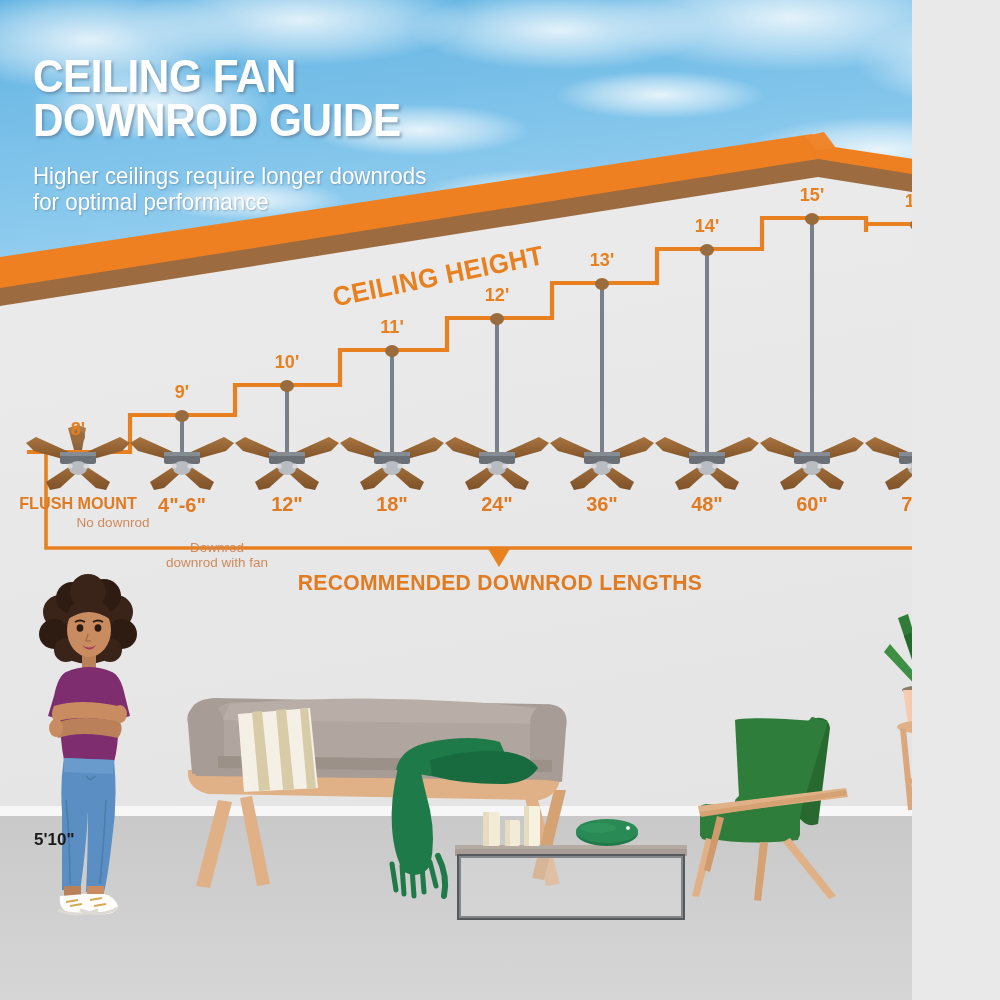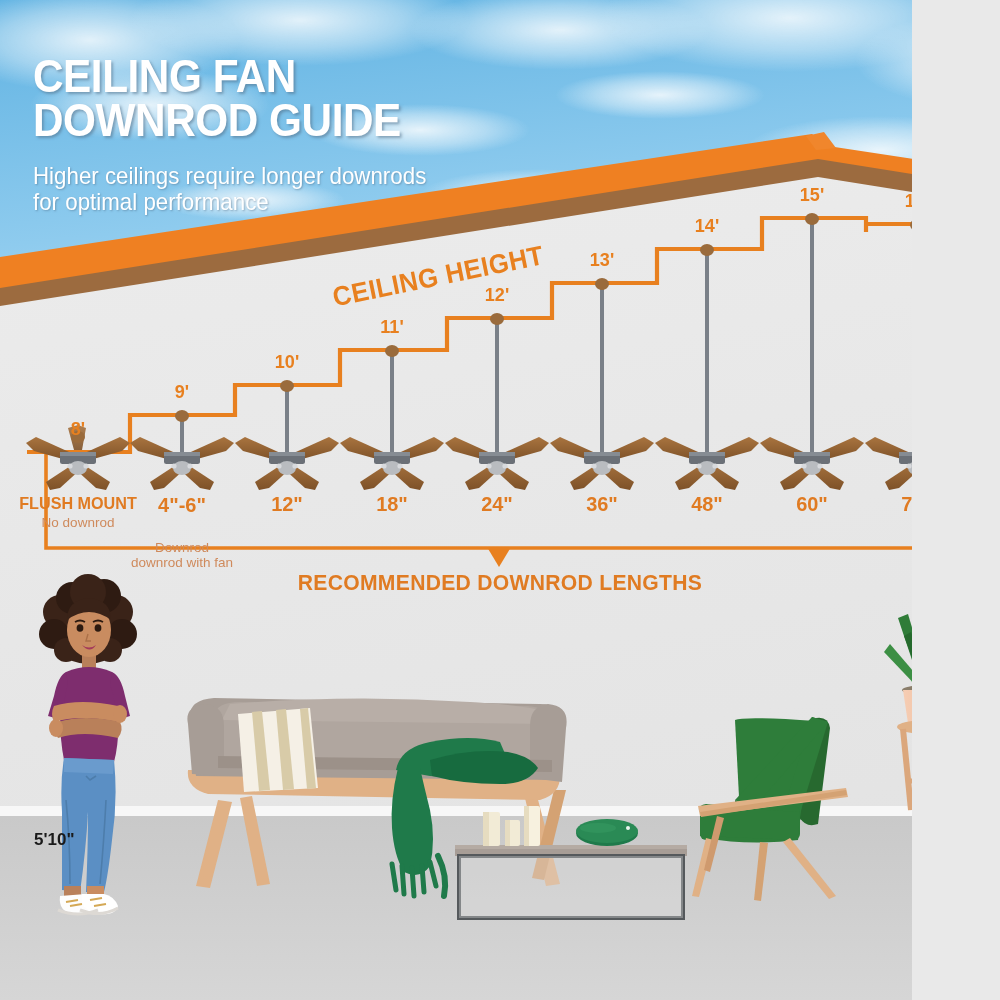--- a/index.html
+++ b/index.html
@@ -33,21 +33,21 @@
     transform:translateX(-50%) scaleX(0.95);white-space:nowrap;
   }
   .rodlabel{
     position:absolute;color:#e07b22;font-weight:700;font-size:21px;
     font-family:"Liberation Sans Narrow","Liberation Sans",sans-serif;
     transform:translateX(-50%) scaleX(0.95);white-space:nowrap;text-align:center;
   }
   .rodsub{
     position:absolute;color:#cf8a5c;font-weight:400;font-size:13.5px;
     font-family:"Liberation Sans Narrow","Liberation Sans",sans-serif;
-    transform:translateX(-50%);white-space:nowrap;text-align:center;line-height:1.12;
+    transform:translateX(-50%);white-space:nowrap;text-align:center;line-height:1.12;margin-left:35px;
   }
   .rodsub span{display:block;}
   .ceilheight{
     position:absolute;left:330px;top:283px;color:#e8801f;font-weight:700;font-size:27px;
     font-family:"Liberation Sans Narrow","Liberation Sans",sans-serif;
     letter-spacing:0.5px;transform:rotate(-11.5deg) scaleX(0.95);transform-origin:left top;
     white-space:nowrap;
   }
   .recommended{
     position:absolute;left:500px;top:570px;color:#e07b22;font-weight:700;font-size:22px;

